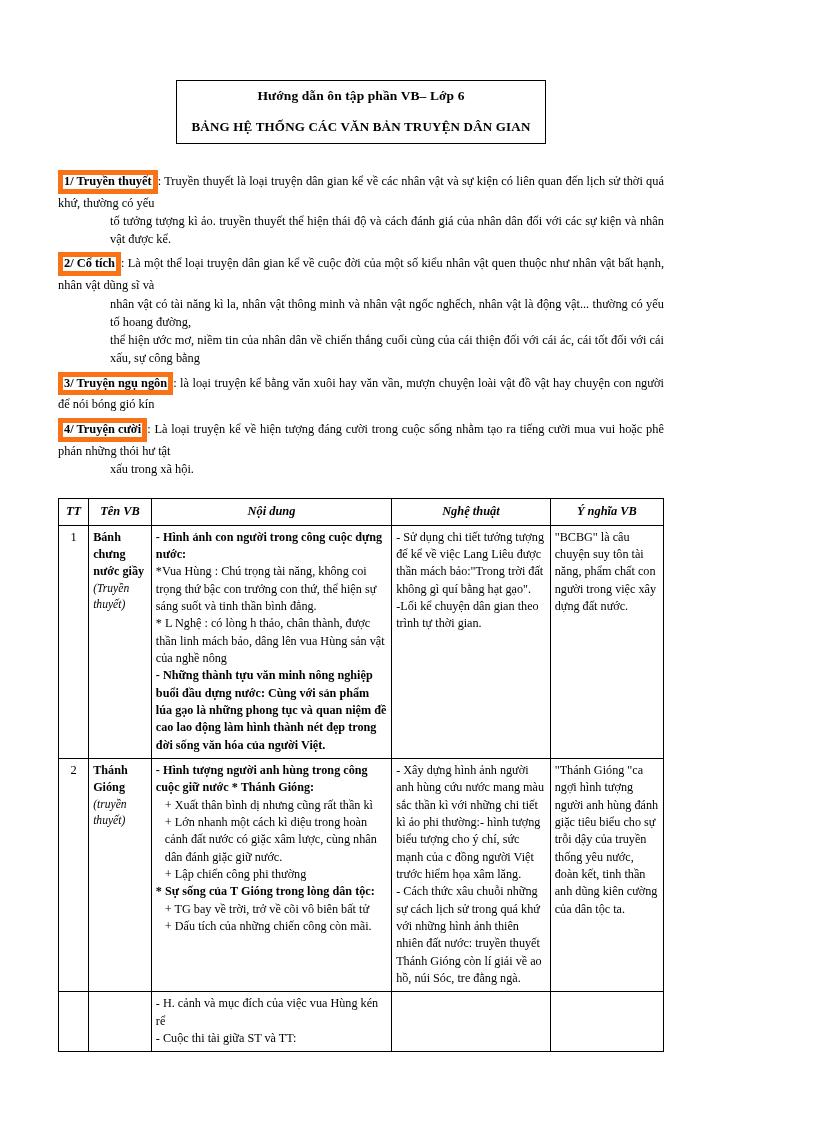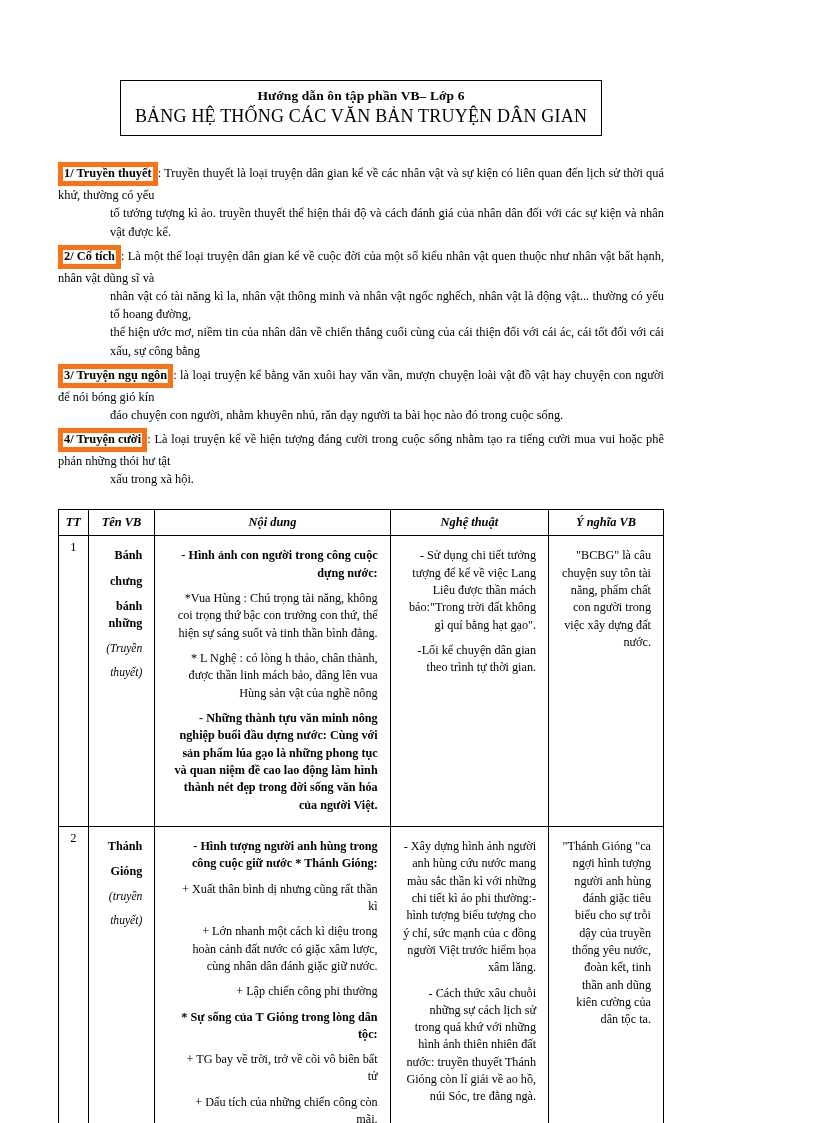--- a/index.html
+++ b/index.html
@@ -33,24 +33,24 @@
     padding: 6px 14px 7px 14px;
     text-align: center;
     line-height: 1.28;
   }
   .title-line1 {
     font-size: 13.5px;
     font-weight: bold;
     letter-spacing: 0.1px;
   }
   .title-line2 {
-    font-size: 18px;
-    font-weight: normal;
+    font-size: 13px;
+    font-weight: bold;
     letter-spacing: 0.2px;
-    margin-top: 1px;
+    margin-top: 15px;
   }
 
   
   .defs {
     margin-top: 26px;
     font-size: 12.4px;
     line-height: 1.47;
     text-align: justify;
   }
   .def-row {
@@ -96,21 +96,21 @@
   .col-nd { width: 300px; }
   .col-nt { width: 185px; }
   .col-yn { width: 128px; }
 
   td.cell-tt {
     text-align: center;
     vertical-align: middle;
     font-size: 12.4px;
   }
   .b { font-weight: bold; }
-  .nm { margin: 8px; text-align: right; }
+  .nm { margin: 0; }
   p.nm + p.nm { margin-top: 0; }
   .small-ital { font-style: italic; font-size: 11.6px; }
   .ten-name { font-weight: bold; }
   .ind { padding-left: 9px; display: block; }
 </style>
 </head>
 <body>
 
 <div class="page">
 
@@ -129,21 +129,20 @@
     </div>
 
     <div class="def-row">
       <span class="def-head">2/ Cổ tích</span><span>: Là một thể loại truyện dân gian kể về cuộc đời của một số kiểu nhân vật quen thuộc như nhân vật bất hạnh, nhân vật dũng sĩ và</span>
       <p class="def-p">nhân vật có tài năng kì la, nhân vật thông minh và nhân vật ngốc nghếch, nhân vật là động vật... thường có yếu tố hoang đường,</p>
       <p class="def-p">thể hiện ước mơ, niềm tin của nhân dân về chiến thắng cuối cùng của cái thiện đối với cái ác, cái tốt đối với cái xấu, sự công bằng</p>
     </div>
 
     <div class="def-row">
       <span class="def-head">3/ Truyện ngụ ngôn</span><span>: là loại truyện kể bằng văn xuôi hay văn vần, mượn chuyện loài vật đồ vật hay chuyện con người để nói bóng gió kín</span>
-      <p class="def-p">đáo chuyện con người, nhằm khuyên nhủ, răn dạy người ta bài học nào đó trong cuộc sống.</p>
     </div>
 
     <div class="def-row">
       <span class="def-head">4/ Truyện cười</span><span>: Là loại truyện kể về hiện tượng đáng cười trong cuộc sống nhằm tạo ra tiếng cười mua vui hoặc phê phán những thói hư tật</span>
       <p class="def-p">xấu trong xã hội.</p>
     </div>
 
   </div>
 
   <table class="main">
@@ -156,21 +155,21 @@
         <th class="col-yn">Ý nghĩa  VB</th>
       </tr>
     </thead>
     <tbody>
 
       <tr>
         <td class="cell-tt">1</td>
         <td>
           <p class="nm ten-name">Bánh</p>
           <p class="nm ten-name">chưng</p>
-          <p class="nm ten-name">bánh những</p>
+          <p class="nm ten-name">nước giầy</p>
           <p class="nm small-ital">(Truyền</p>
           <p class="nm small-ital">thuyết)</p>
         </td>
         <td>
           <p class="nm b">- Hình ảnh con người trong công cuộc dựng nước:</p>
           <p class="nm">*Vua Hùng : Chú trọng tài năng, không coi trọng thứ bậc con trưởng con thứ, thể hiện sự sáng suốt và tinh thần bình đẳng.</p>
           <p class="nm">* L Nghệ : có lòng h thảo, chân thành, được thần linh mách bảo, dâng lên vua Hùng sản vật của nghề nông</p>
           <p class="nm b">- Những thành tựu văn minh nông nghiệp buổi đầu dựng nước: Cùng với sản phẩm lúa gạo là những phong tục và quan niệm đề cao lao động làm hình thành nét đẹp trong đời sống văn hóa của người Việt.</p>
         </td>
         <td>

